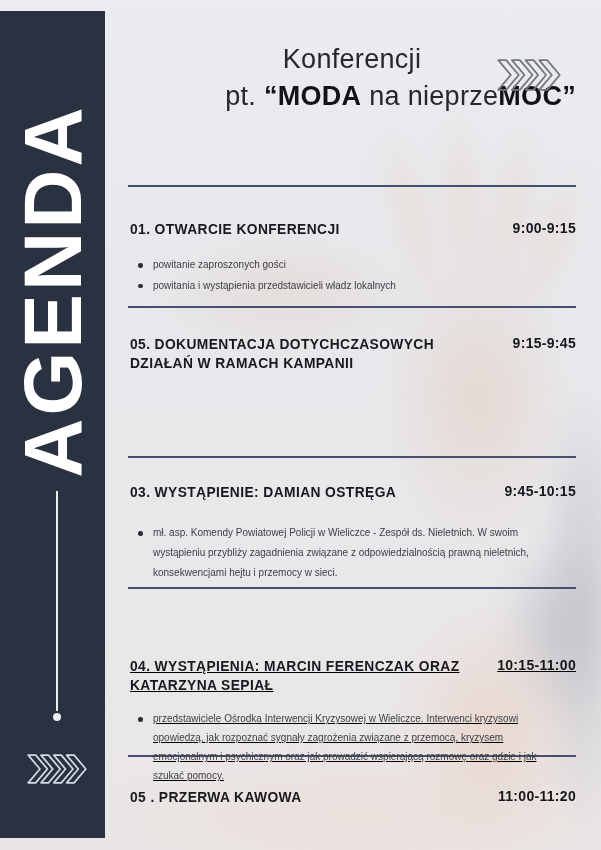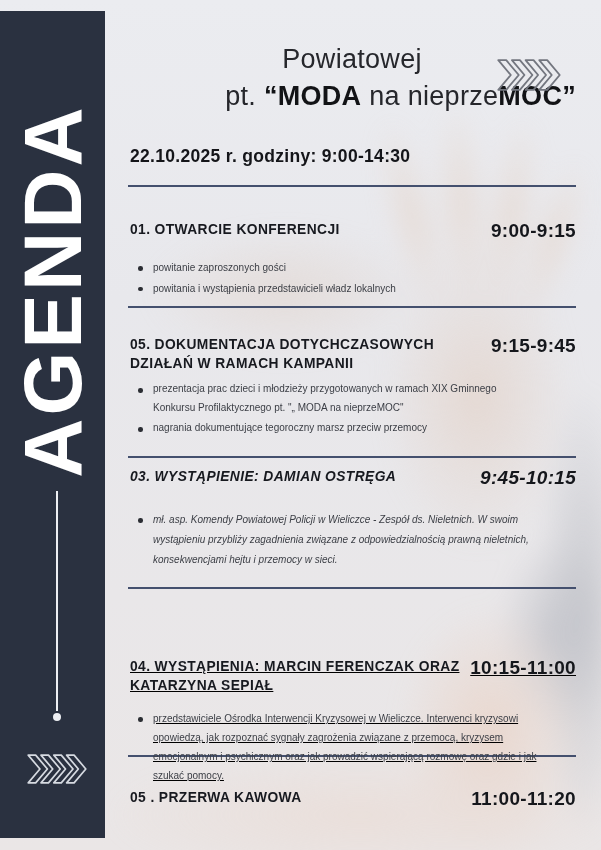--- a/index.html
+++ b/index.html
@@ -47,25 +47,25 @@
   .chv-top { position: absolute; left: 496px; top: 56px; }
   .date-line { position: absolute; left: 130px; top: 146px; font-size: 17.5px; font-weight: bold;
                color: #141519; letter-spacing: .3px; }
 
   
   .divider { position: absolute; left: 128px; width: 448px; border-top: 2px solid #44506e; }
   .d1 { top: 185px; } .d2 { top: 306px; } .d3 { top: 456px; } .d4 { top: 587px; } .d5 { top: 755px; }
 
   
   .section { position: absolute; left: 130px; width: 446px; }
-  .s1 { top: 201px; } .s2 { top: 316px; } .s3 { top: 448px; font-style: italic; } .s4 { top: 638px; text-decoration: underline; } .s5 { top: 769px; }
+  .s1 { top: 201px; } .s2 { top: 316px; } .s3 { top: 464px; } .s4 { top: 638px; text-decoration: underline; } .s5 { top: 769px; }
   .sec-head { display: flex; justify-content: space-between; align-items: flex-start; gap: 10px; margin-top: 19px; }
   .sec-title { font-size: 13.8px; font-weight: bold; color: #17191f; letter-spacing: .4px;
                line-height: 19px; max-width: 350px; }
-  .sec-time  { font-size: 19px; font-weight: bold; color: #15171c; white-space: nowrap; letter-spacing: .3px; }
+  .sec-time  { font-size: 14px; font-weight: bold; color: #15171c; white-space: nowrap; letter-spacing: .3px; }
   .bullets { margin: 0; padding: 0; list-style: none; font-size: 10px; color: #3b3e45; }
   .bullets li { position: relative; padding-left: 23px; }
   .bullets li::before { content: ""; position: absolute; left: 8px; top: 8px;
                         width: 4.5px; height: 4.5px; border-radius: 50%; background: #2b2d33; }
   .bl-1 { margin-top: 16px; line-height: 20.5px; }
   .bl-2 { margin-top: 7px;  line-height: 18.5px; max-width: 402px; }
   .bl-2 li { margin-bottom: 2px; }
   .bl-3 { margin-top: 21px; line-height: 20px; max-width: 408px; }
   .bl-4 { margin-top: 14px; line-height: 19px; max-width: 430px; }
 
@@ -100,31 +100,30 @@
     <svg class="chv chv-bottom" width="62" height="32" viewBox="0 0 58 30">
       <path d="M2 2 h7 l11 13 -11 13 h-7 l11 -13 z"></path>
       <path d="M14 2 h7 l11 13 -11 13 h-7 l11 -13 z"></path>
       <path d="M26 2 h7 l11 13 -11 13 h-7 l11 -13 z"></path>
       <path d="M38 2 h7 l11 13 -11 13 h-7 l11 -13 z"></path>
     </svg>
   </aside>
 
   <div class="content">
 
-    <div class="title-line title-1">Powiatowej</div>
+    <div class="title-line title-1">Konferencji</div>
     <div class="title-line title-2"><span>pt. </span><span class="b">“MODA</span><span> na nieprze</span><span class="b">MOC”</span></div>
 
     <svg class="chv chv-top" width="66" height="38" viewBox="0 0 58 30">
       <path d="M2 2 h7 l11 13 -11 13 h-7 l11 -13 z"></path>
       <path d="M14 2 h7 l11 13 -11 13 h-7 l11 -13 z"></path>
       <path d="M26 2 h7 l11 13 -11 13 h-7 l11 -13 z"></path>
       <path d="M38 2 h7 l11 13 -11 13 h-7 l11 -13 z"></path>
     </svg>
 
-    <div class="date-line">22.10.2025 r. godziny: 9:00-14:30</div>
 
     <div class="divider d1"></div>
     <div class="divider d2"></div>
     <div class="divider d3"></div>
     <div class="divider d4"></div>
     <div class="divider d5"></div>
 
     <section class="section s1">
       <div class="sec-head">
         <div class="sec-title">01. OTWARCIE KONFERENCJI</div>
@@ -134,24 +133,20 @@
         <li>powitanie zaproszonych gości</li>
         <li>powitania i wystąpienia przedstawicieli władz lokalnych</li>
       </ul>
     </section>
 
     <section class="section s2">
       <div class="sec-head">
         <div class="sec-title">05. DOKUMENTACJA DOTYCHCZASOWYCH DZIAŁAŃ W RAMACH KAMPANII</div>
         <div class="sec-time">9:15-9:45</div>
       </div>
-      <ul class="bullets bl-2">
-        <li>prezentacja prac dzieci i młodzieży przygotowanych w ramach XIX Gminnego Konkursu Profilaktycznego pt. "„ MODA na nieprzeMOC"</li>
-        <li>nagrania dokumentujące tegoroczny marsz przeciw przemocy</li>
-      </ul>
     </section>
 
     <section class="section s3">
       <div class="sec-head">
         <div class="sec-title">03. WYSTĄPIENIE: DAMIAN OSTRĘGA</div>
         <div class="sec-time">9:45-10:15</div>
       </div>
       <ul class="bullets bl-3">
         <li>mł. asp. Komendy Powiatowej Policji w Wieliczce - Zespół ds. Nieletnich. W swoim wystąpieniu przybliży zagadnienia związane z odpowiedzialnością prawną nieletnich, konsekwencjami hejtu i przemocy w sieci.</li>
       </ul>

